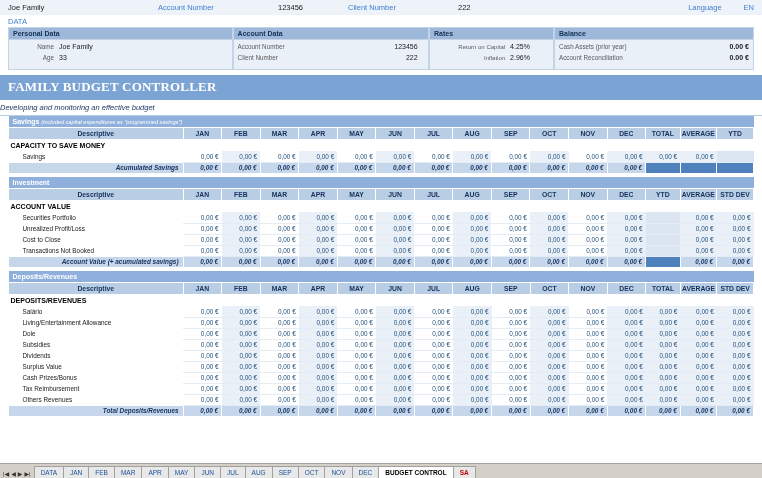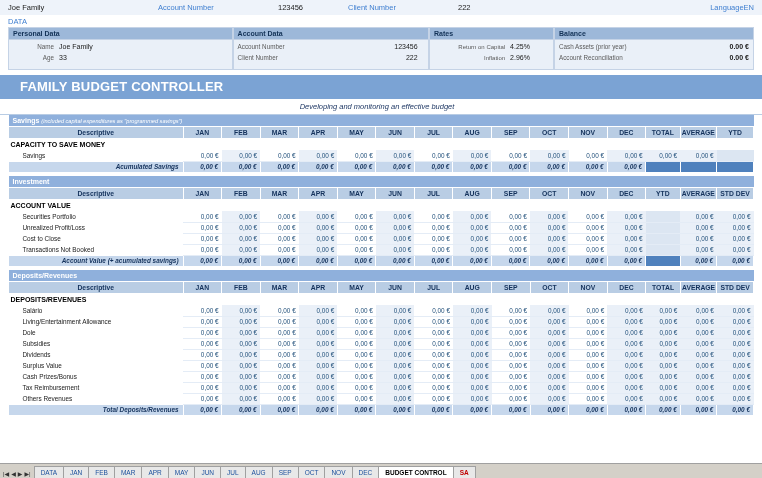--- a/index.html
+++ b/index.html
@@ -40,21 +40,21 @@
     font-size: 7.5px;
     color: #1a1a1a;
   }
   .subbar .fam { width: 150px; }
   .subbar .lbl { color: #3f7fd0; }
   .subbar .val { color: #1a1a1a; }
   .sb1 { width: 120px; }
   .sb2 { width: 70px; }
   .sb3 { width: 110px; }
   .sb4 { width: 90px; }
-  .subbar .right { margin-left: auto; display: flex; color: #3f7fd0;}
+  .subbar .right { margin-left: auto; display: flex; gap: 22px; color: #3f7fd0;}
 
   
   .datalbl {
     height: 12px; padding: 0 8px;
     font-size: 7.5px; color: #3f7fd0;
     display: flex; align-items: center;
     background: #ffffff;
   }
 
   
@@ -94,25 +94,26 @@
   .rates-sub { width: 125px; border-left: 1px solid #c5d3e6; }
   .rates-sub .dp-lab { width: 78px; text-align: right; font-size: 6px;}
   .rates-sub .dp-val { width: 40px; text-align: left; }
 
   
   .banner {
     margin: 5px 0 0 0;
     background: #7ba3d4;
     color: #ffffff;
     font-size: 13px; font-weight: bold;
-    padding: 4px 8px 5px 20px;
+    padding: 4px 8px 5px 8px;
     letter-spacing: .2px;
+    font-family: Liberation Serif, serif;
   }
   .tagline {
-    text-align: center;
+    text-align: left;
     font-style: italic;
     font-size: 7.5px;
     color: #1f3864;
     padding: 3px 8px 3px 0;
     border-bottom: 1px solid #b8cce4;
   }
 
   
   table { border-collapse: collapse; width: 746px; margin: 0 8px; table-layout: fixed; }
   td, th { padding: 0; font-size: 6.4px; height: 11px; }

